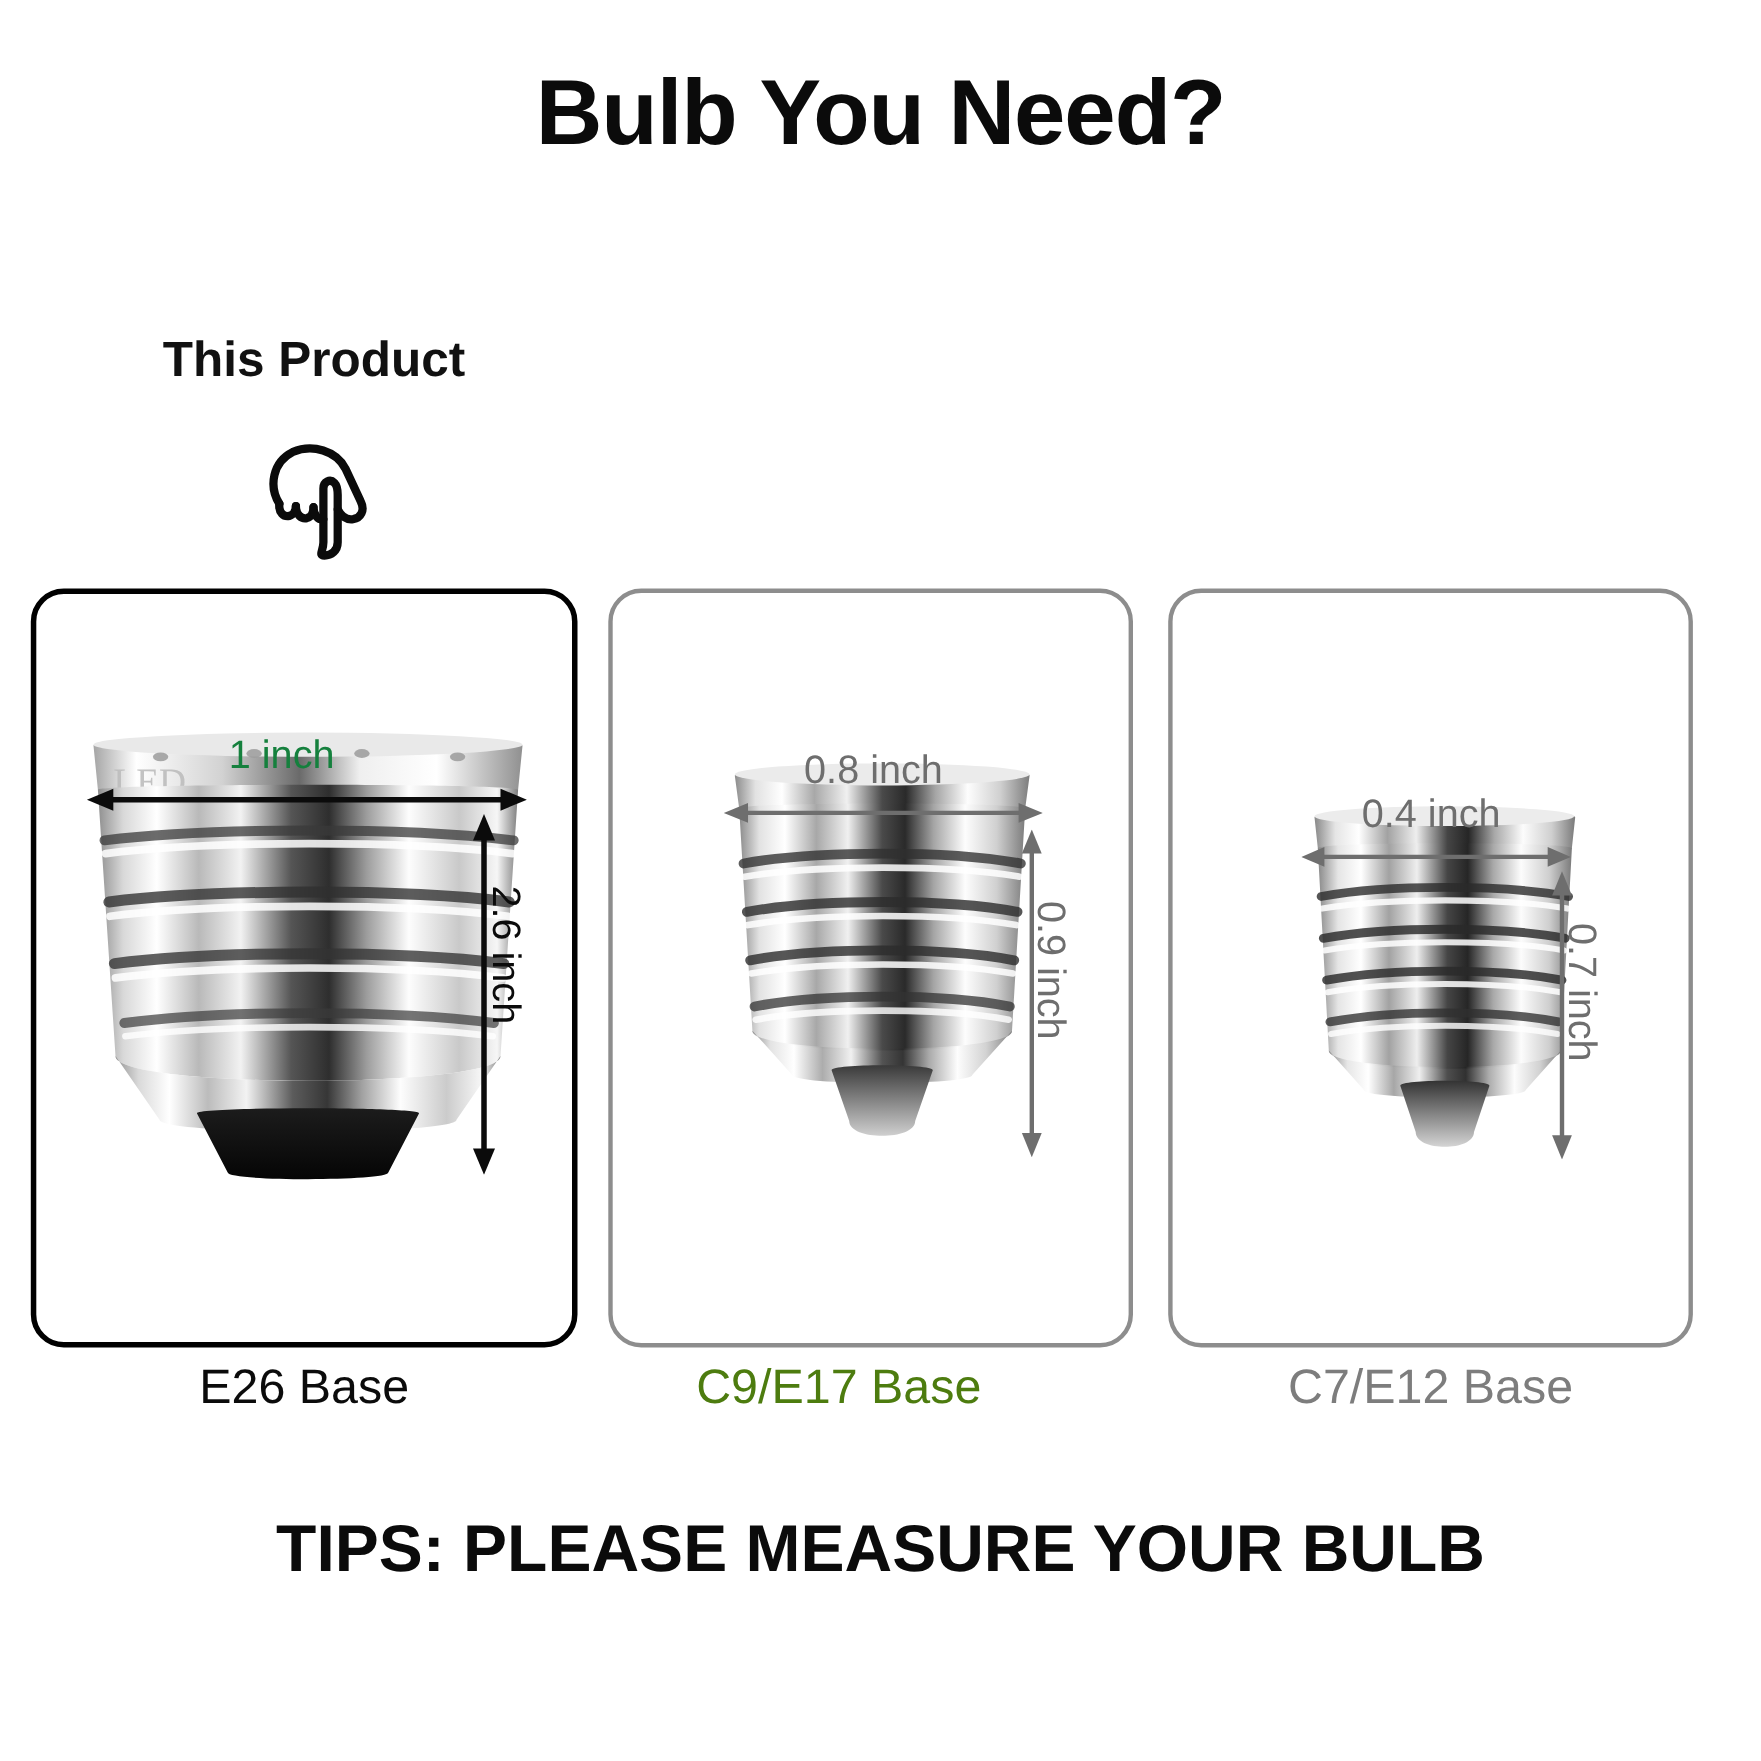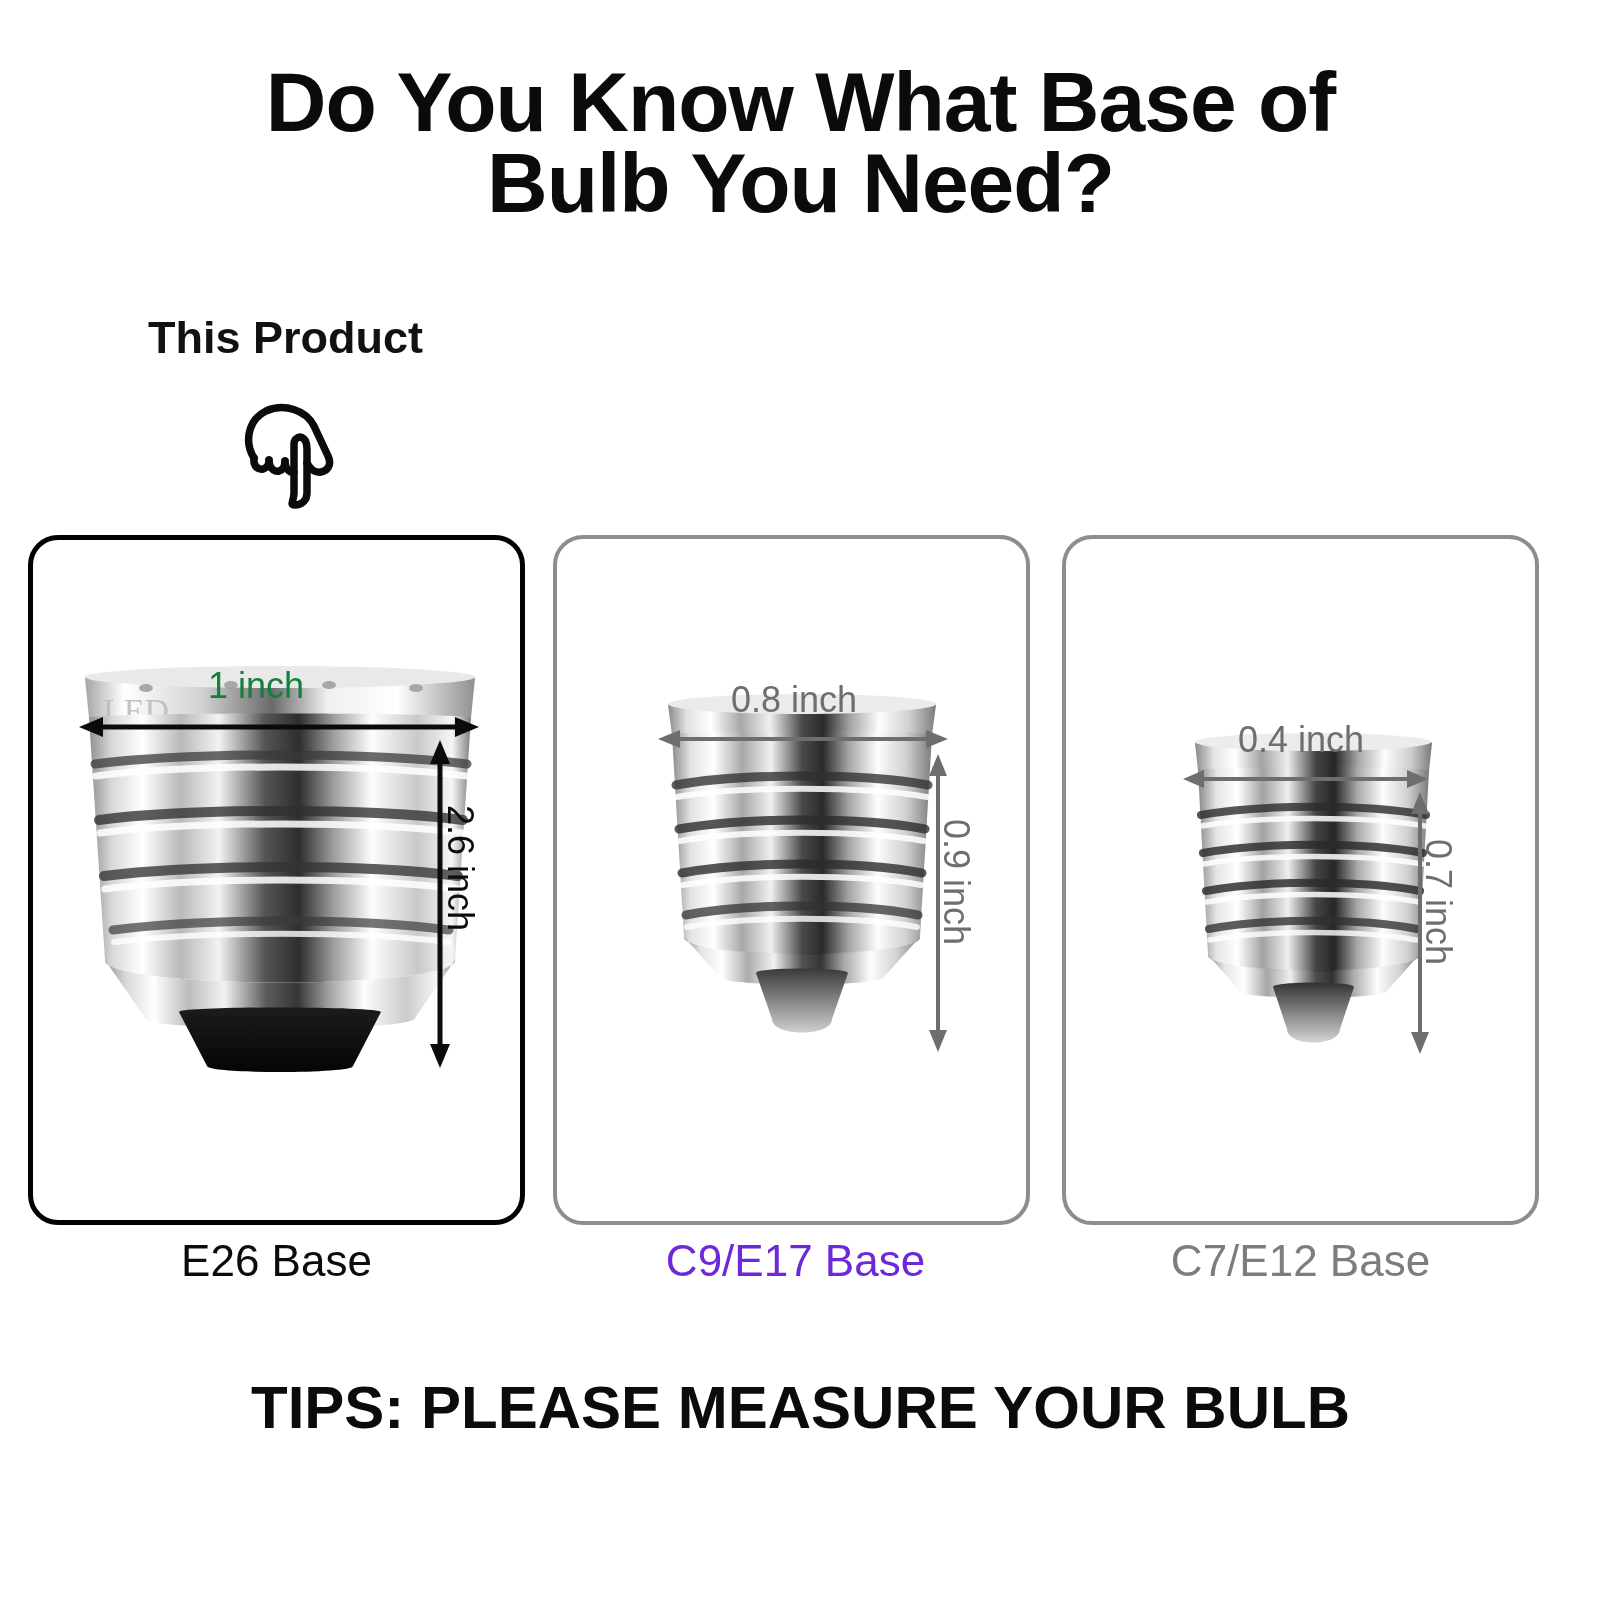--- a/index.html
+++ b/index.html
@@ -28,21 +28,21 @@
     font-weight: 700;
     letter-spacing: -1px;
     color: #0b0b0b;
   }
   .title-line { display: block; }
 
   
   .this-product {
     position: absolute;
     left: 148px;
-    top: 312px;
+    top: 301px;
     font-size: 45px;
     font-weight: 600;
     color: #111111;
     letter-spacing: 0px;
   }
   .hand-icon {
     position: absolute;
     left: 232px;
     top: 398px;
     width: 110px;
@@ -90,24 +90,24 @@
     font-size: 44px;
     line-height: 1.1;
   }
   .card-label.primary {
     left: 28px;
     width: 497px;
     font-weight: 400;
     color: #0b0b0b;
   }
   .card-label.secondary-a {
-    left: 557px;
+    left: 524px;
     width: 477px;
     font-weight: 400;
-    color: #6d28d9;
+    color: #4d7c0f;
   }
   .card-label.secondary-b {
     left: 1062px;
     width: 477px;
     font-weight: 400;
     color: #7d7d7d;
   }
 
   
   .figure {
@@ -151,21 +151,20 @@
     font-weight: 700;
     color: #0b0b0b;
     letter-spacing: 0px;
   }
   .tips-line { display: block; }
 </style>
 </head>
 <body>
 
 <div class="title">
-  <span class="title-line">Do You Know What Base of</span>
   <span class="title-line">Bulb You Need?</span>
 </div>
 
 <div class="this-product">This Product</div>
 
 <div class="hand-icon">
   <svg viewBox="0 0 110 112" xmlns="http://www.w3.org/2000/svg">
     <g fill="none" stroke="#0b0b0b" stroke-width="7.5" stroke-linecap="round" stroke-linejoin="round">
 
       <path d="M22 60 C12 44 16 22 34 13 C52 5 74 12 82 28 L96 58 C100 66 96 73 89 74 C83 75 78 71 75 65"></path>

